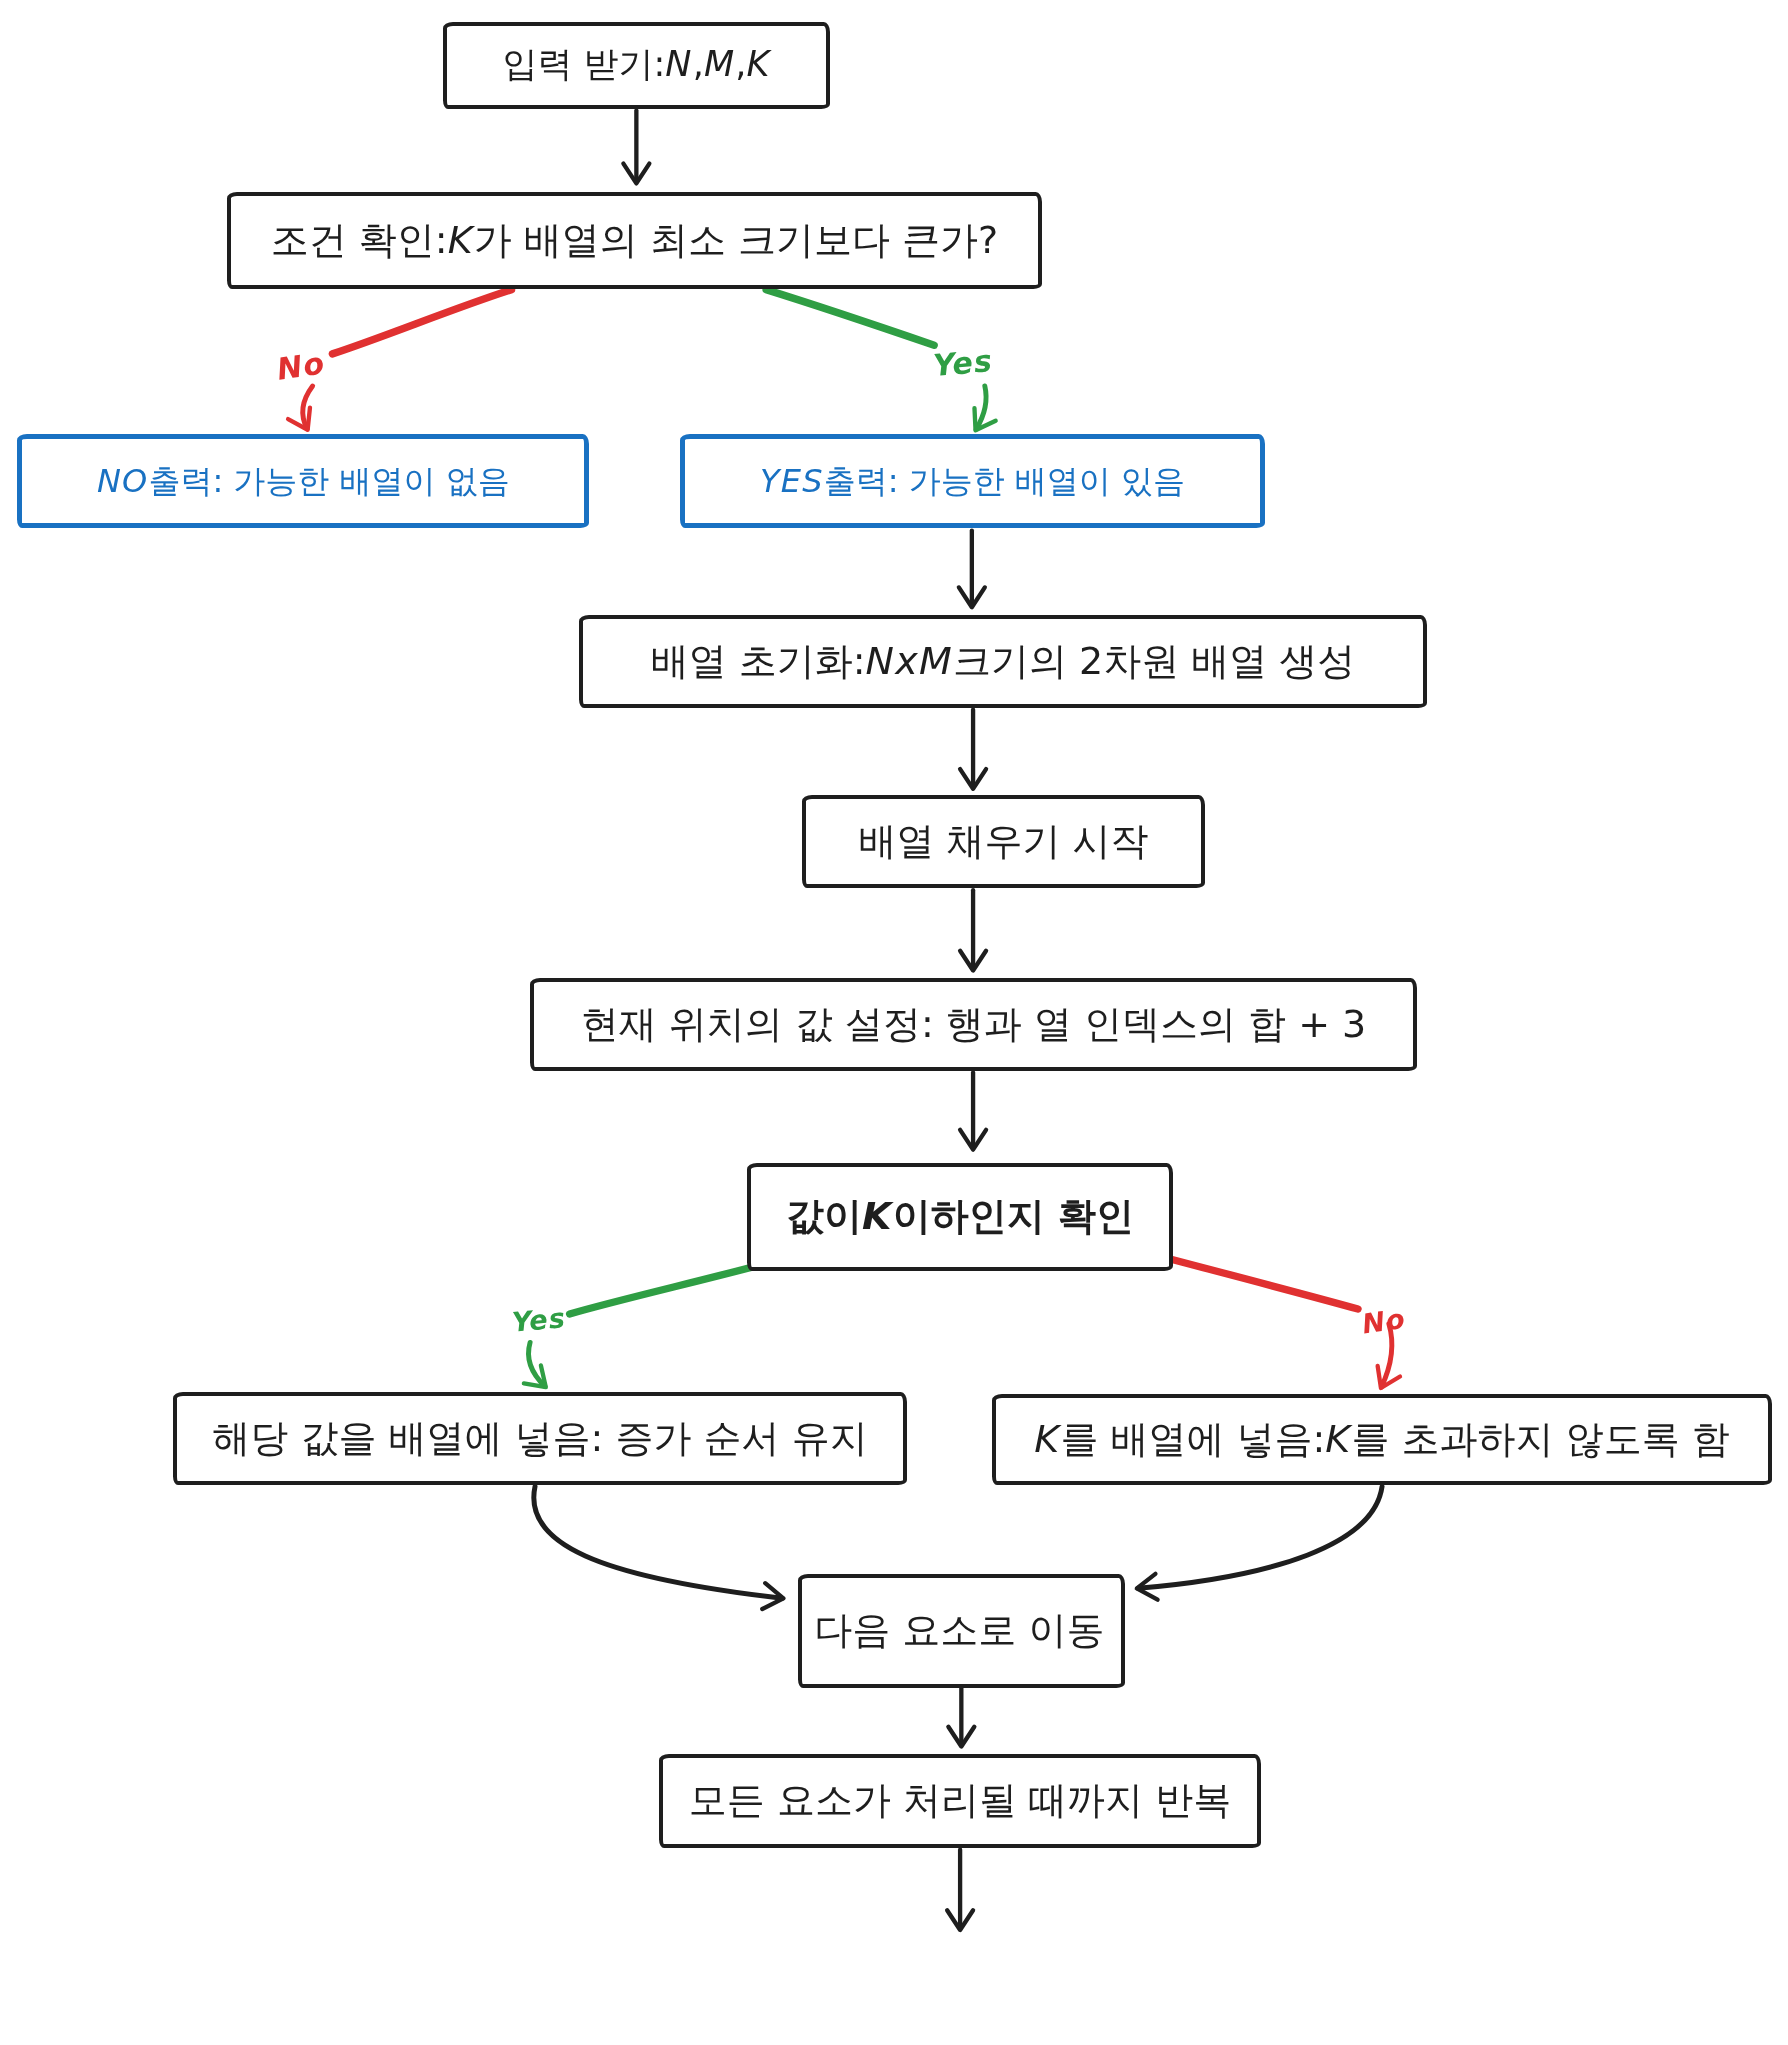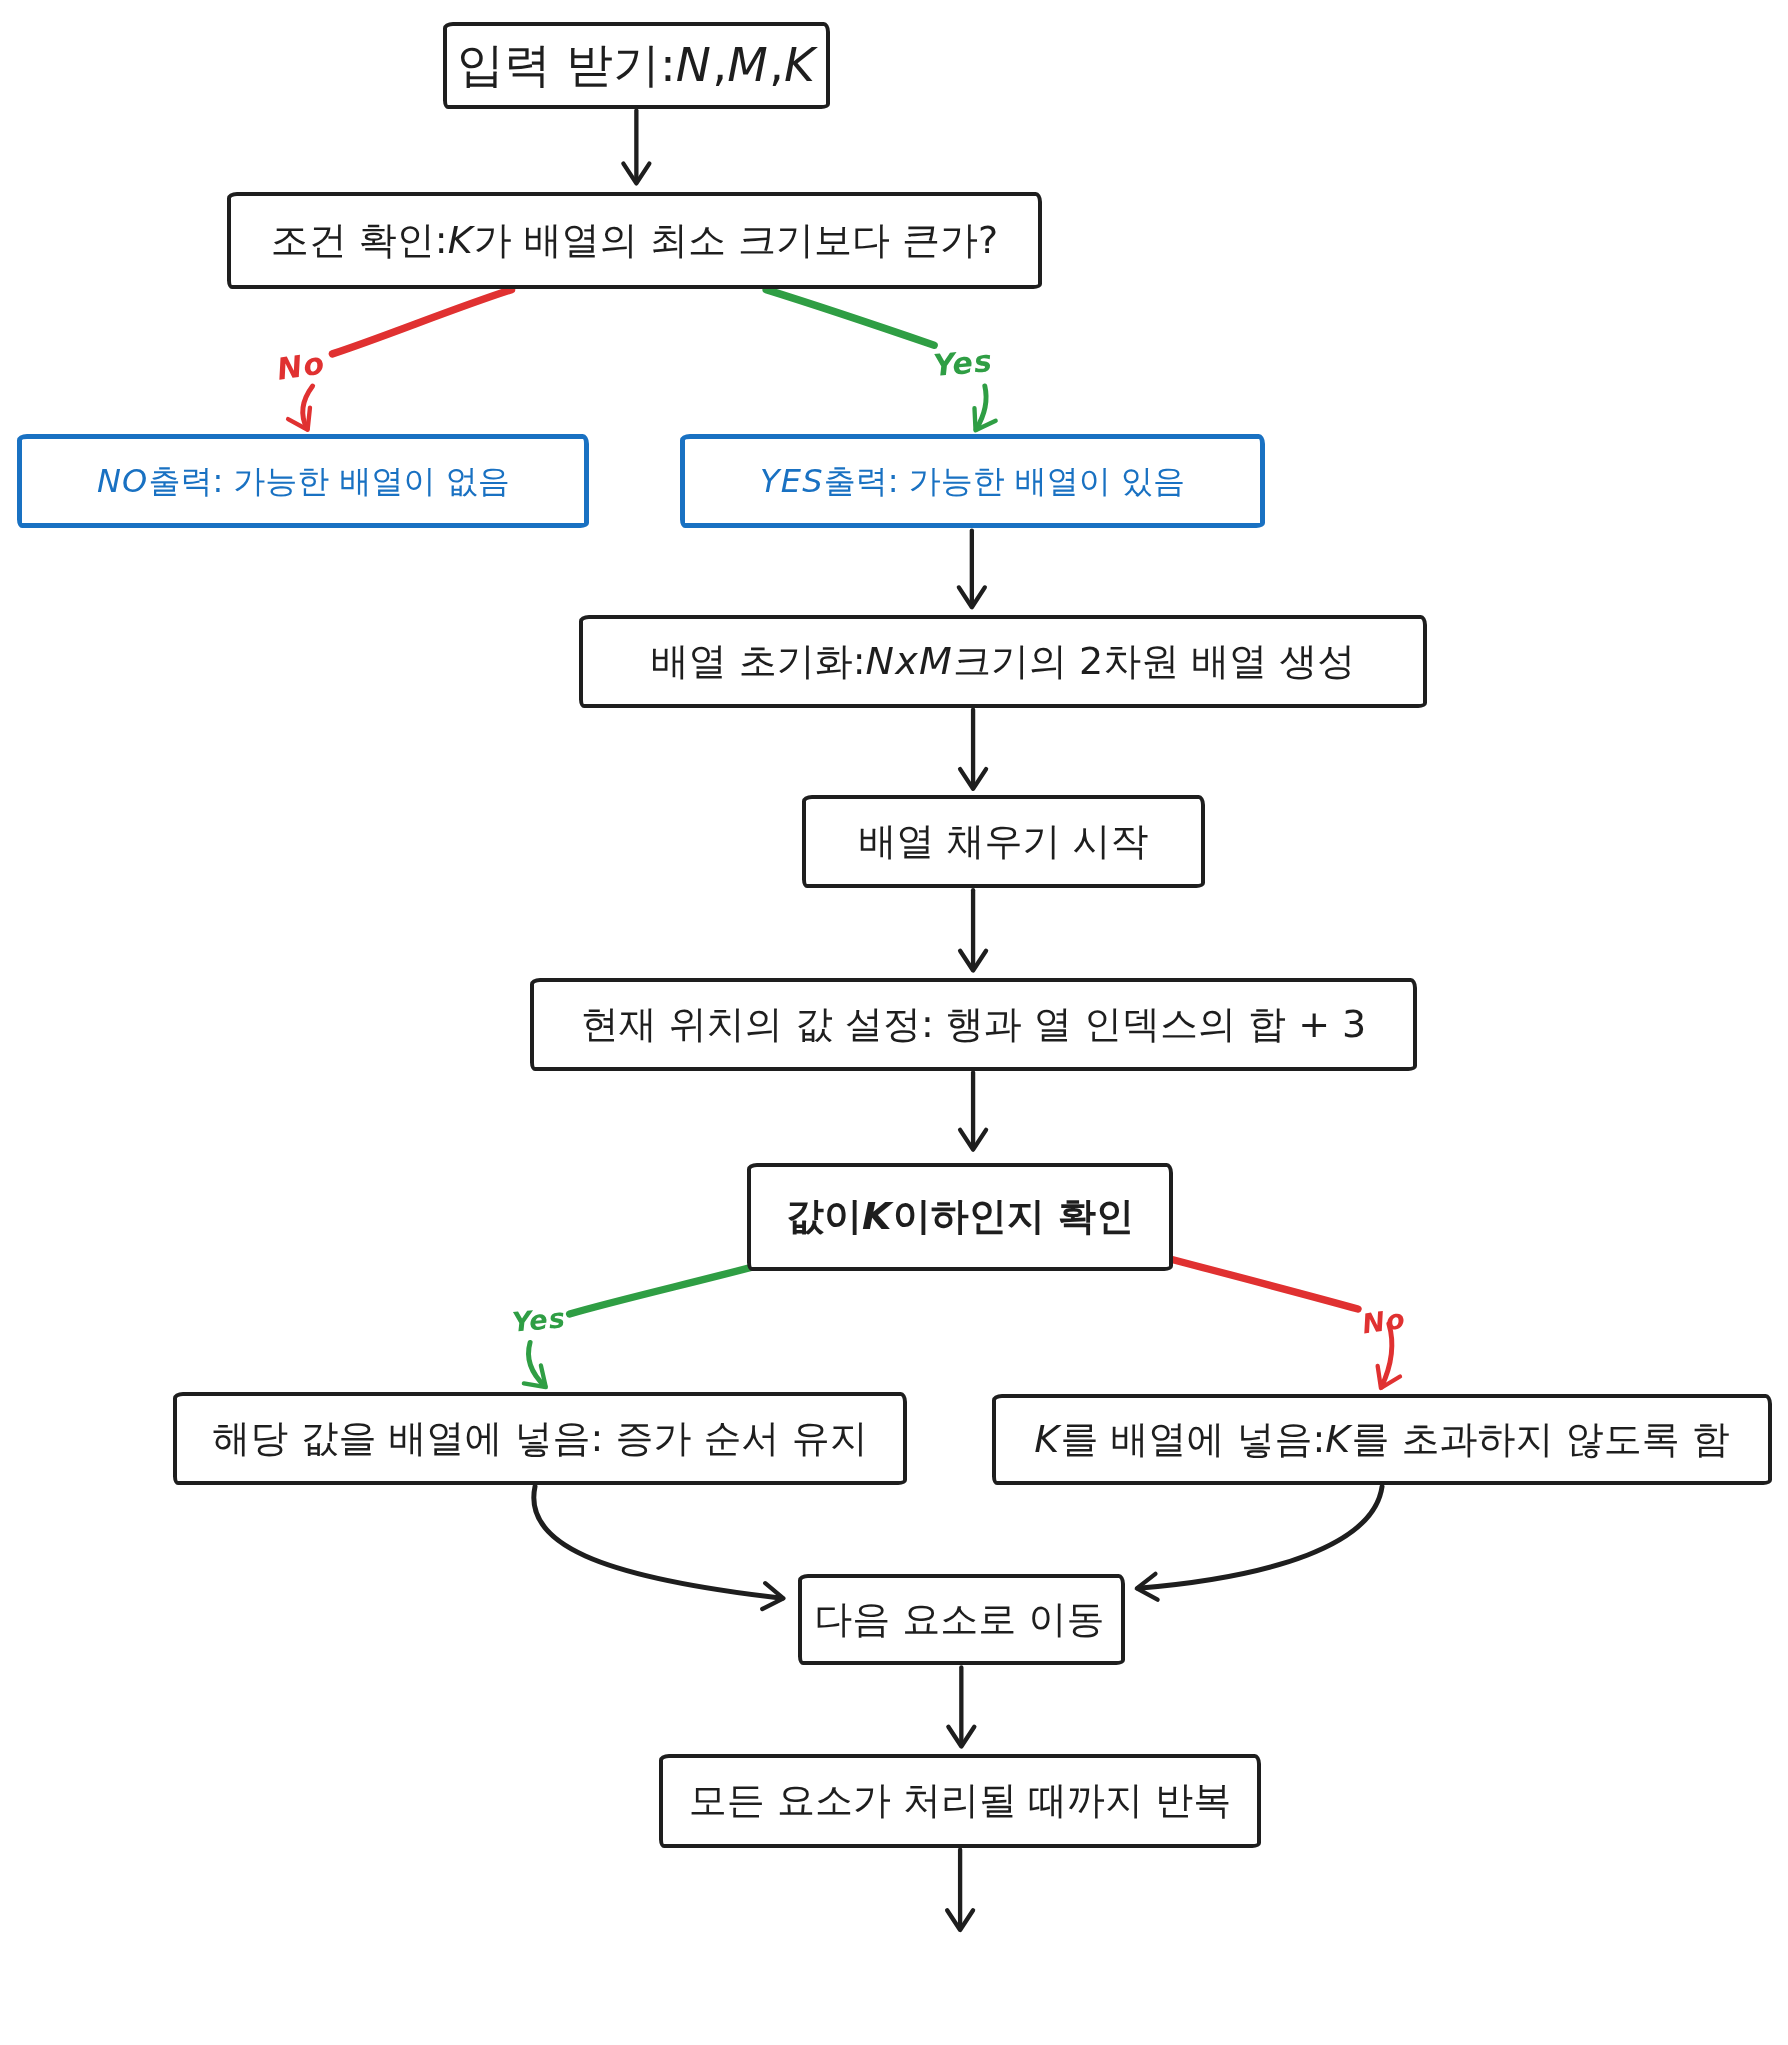--- a/index.html
+++ b/index.html
@@ -39,31 +39,31 @@
   .stroke-black{stroke:var(--stroke,#1e1e1e);}
   .stroke-red{stroke:var(--red,#e03131);}
   .stroke-green{stroke:var(--green,#2f9e44);}
   .wire{fill:none;stroke-linecap:round;stroke-linejoin:round;}
   .w7{stroke-width:7;}
   .w8{stroke-width:8;}
   .w12{stroke-width:12;}
   .mk{fill:none;stroke-width:7;stroke-linecap:round;stroke-linejoin:round;}
 
   
-  #n-input      {left:443px;  top:21.6px;   width:387px;  height:87px; font-size:47px;}
+  #n-input      {left:443px;  top:21.6px;   width:387px;  height:87px; font-size:35px;}
   #n-condition  {left:227px;  top:192px;  width:815px; height:97px;}
   #n-no-output  {left:17.3px;   top:434px;  width:572px;  height:94px;}
   #n-yes-output {left:680px; top:434px;  width:585px;  height:94px;}
   #n-init       {left:579px;  top:615px;  width:848px; height:93px;}
   #n-fill-start {left:802px; top:795px; width:403px;  height:93px;}
   #n-set-value  {left:530px;  top:978px; width:887px; height:93px;}
   #n-check      {left:747px; top:1163px; width:426px;  height:108px;font-weight:bold;}
   #n-keep-value {left:173px;  top:1392px; width:734px; height:93px;}
   #n-cap-value  {left:992px; top:1394px; width:780px; height:91px;}
-  #n-next       {left:798px; top:1574px; width:327px;  height:91px;padding-left:8px;}
+  #n-next       {left:798px; top:1574px; width:327px;  height:114px;padding-left:8px;}
   #n-repeat     {left:659px; top:1754px; width:602px;  height:94px;}
   #n-output     {left:859px; top:1937px; width:204px;  height:94px;}
 
   #l-no-top     {left:301px;  top:366px;}
   #l-yes-top    {left:963px; top:363px;}
   #l-yes-bottom {left:539px;  top:1320px;font-size:27px;}
   #l-no-bottom  {left:1384px; top:1321px;font-size:27px;}
 </style>
 </head>
 <body>

